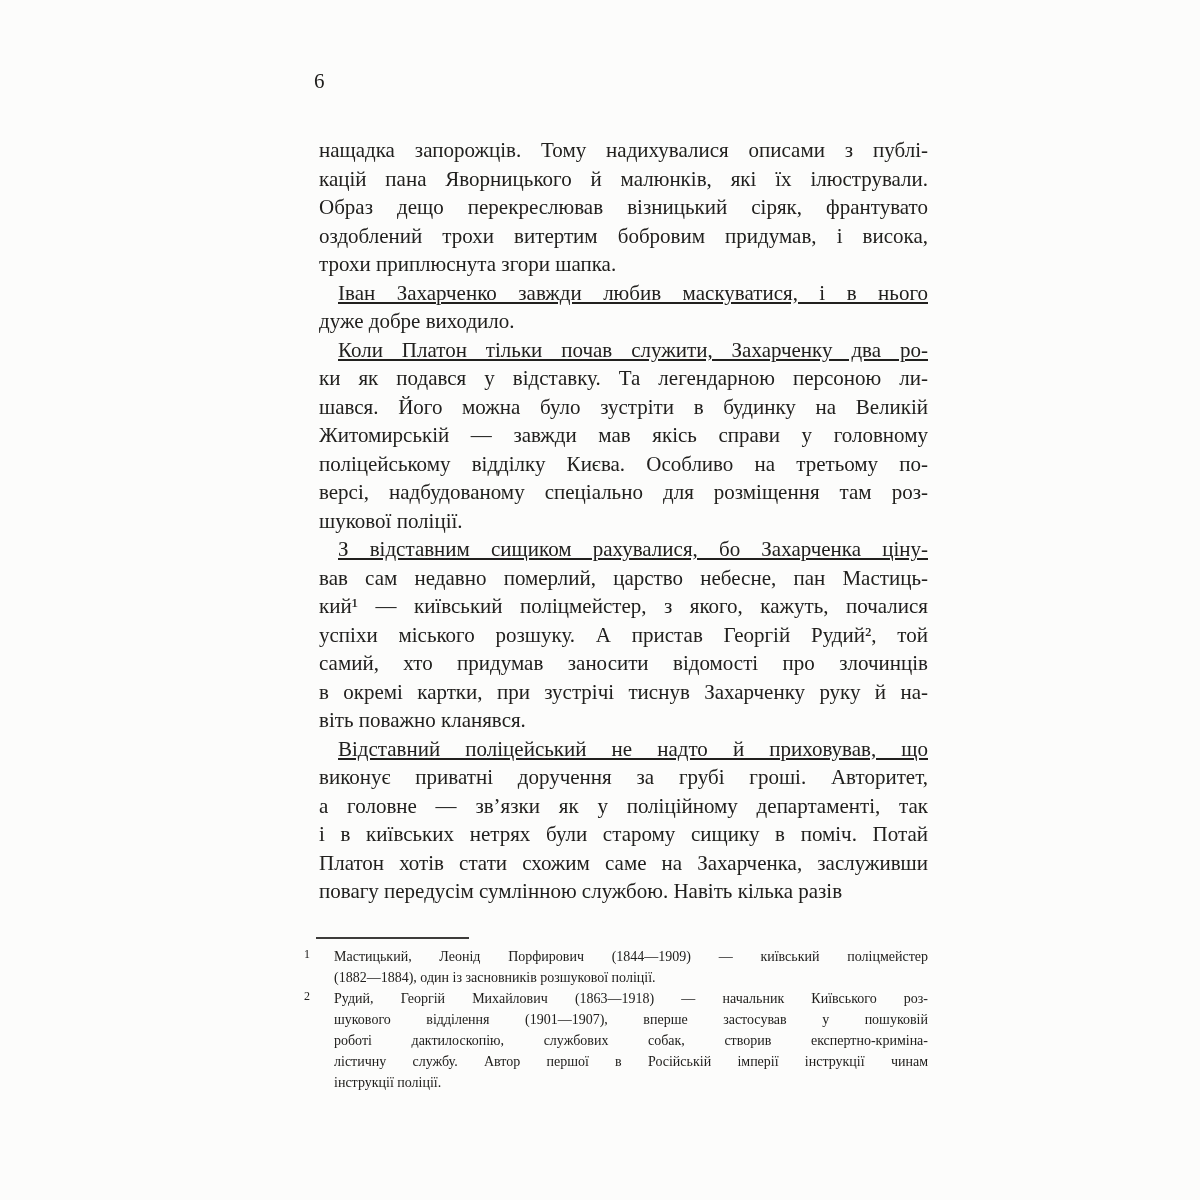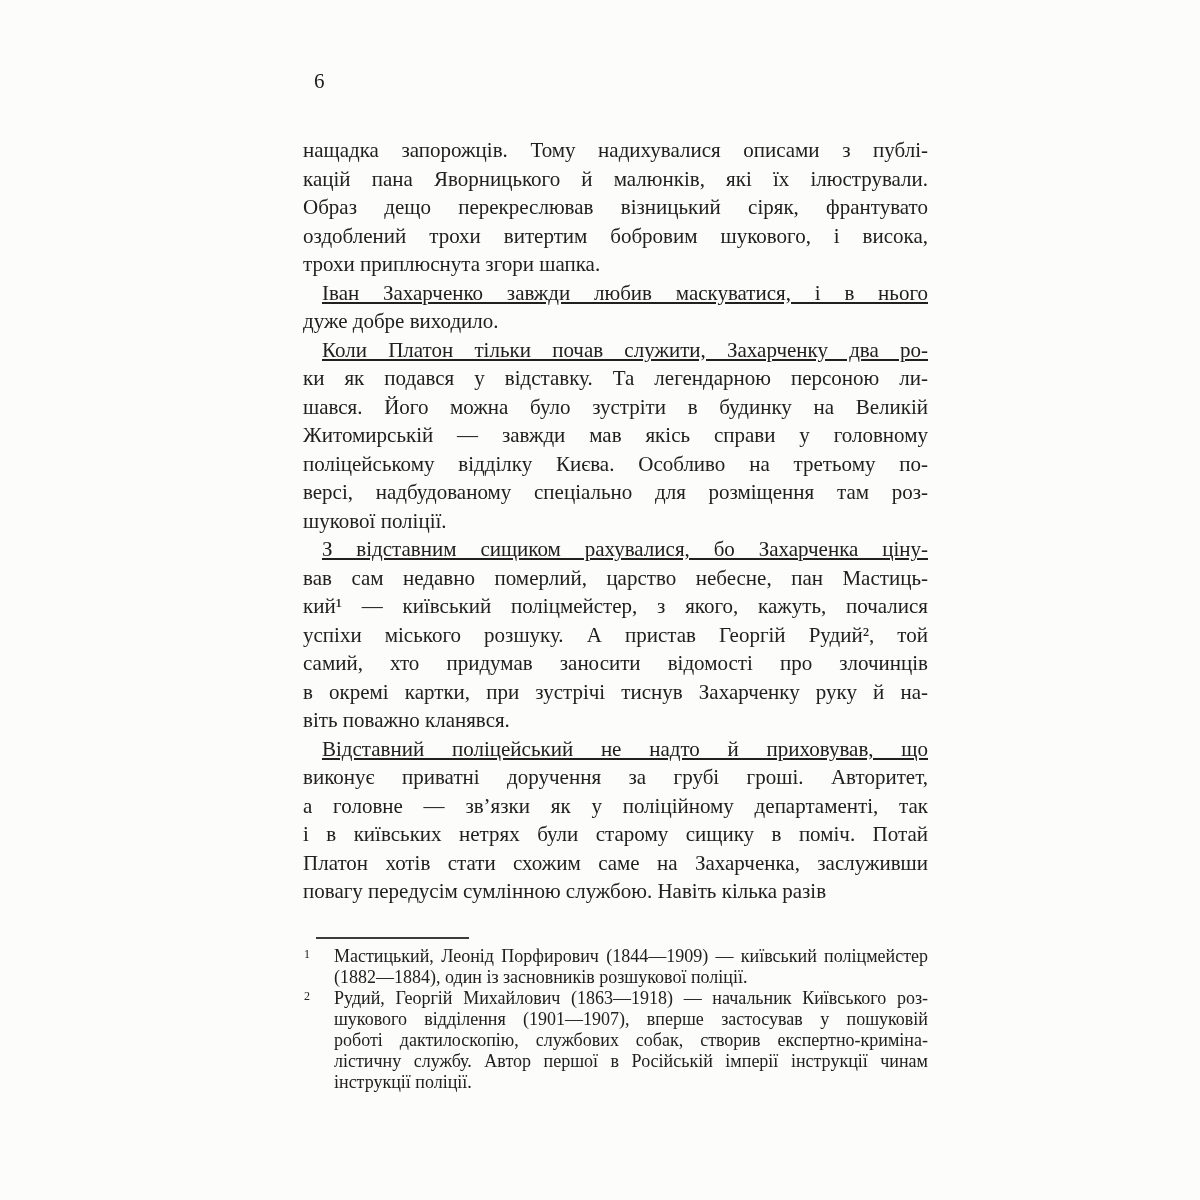--- a/index.html
+++ b/index.html
@@ -23,20 +23,21 @@
     width:625px;
   }
   .line {
     height:28.5px;
     line-height:28.5px;
     font-size:21px;
     text-align:justify;
     text-align-last:justify;
     overflow:hidden;
     white-space:normal;
+    margin-left:16px;
   }
   .line.indent { padding-left:19px;text-decoration:underline; }
   .line.last { text-align-last:left; }
   .footnote-rule {
     position:absolute;
     left:316px; top:937px;
     width:153px; height:0;
     border-top:2px solid #3d3c3a;
   }
   .footnotes {
@@ -47,38 +48,38 @@
   .footnote { position:relative; padding-left:31px; }
   .fn-marker {
     position:absolute;
     left:1px; top:1px;
     font-size:12px;
     line-height:14px;
   }
   .fn-line {
     height:21px;
     line-height:21px;
-    font-size:18px;
+    font-size:14px;
     text-align:justify;
     text-align-last:justify;
     overflow:hidden;
   }
   .fn-line.last { text-align-last:left; }
 </style>
 </head>
 <body>
 
 <div class="page">
   <div class="page-number">6</div>
   <div class="body-text" id="body-text">
       <div>
         <div class="line">нащадка запорожців. Тому надихувалися описами з публі-</div>
         <div class="line">кацій пана Яворницького й малюнків, які їх ілюстрували.</div>
         <div class="line">Образ дещо перекреслював візницький сіряк, франтувато</div>
-        <div class="line">оздоблений трохи витертим бобровим шукового, і висока,</div>
+        <div class="line">оздоблений трохи витертим бобровим придумав, і висока,</div>
         <div class="line last">трохи приплюснута згори шапка.</div>
       </div>
       <div>
         <div class="line indent">Іван Захарченко завжди любив маскуватися, і в нього</div>
         <div class="line last">дуже добре виходило.</div>
       </div>
       <div>
         <div class="line indent">Коли Платон тільки почав служити, Захарченку два ро-</div>
         <div class="line">ки як подався у відставку. Та легендарною персоною ли-</div>
         <div class="line">шався. Його можна було зустріти в будинку на Великій</div>

